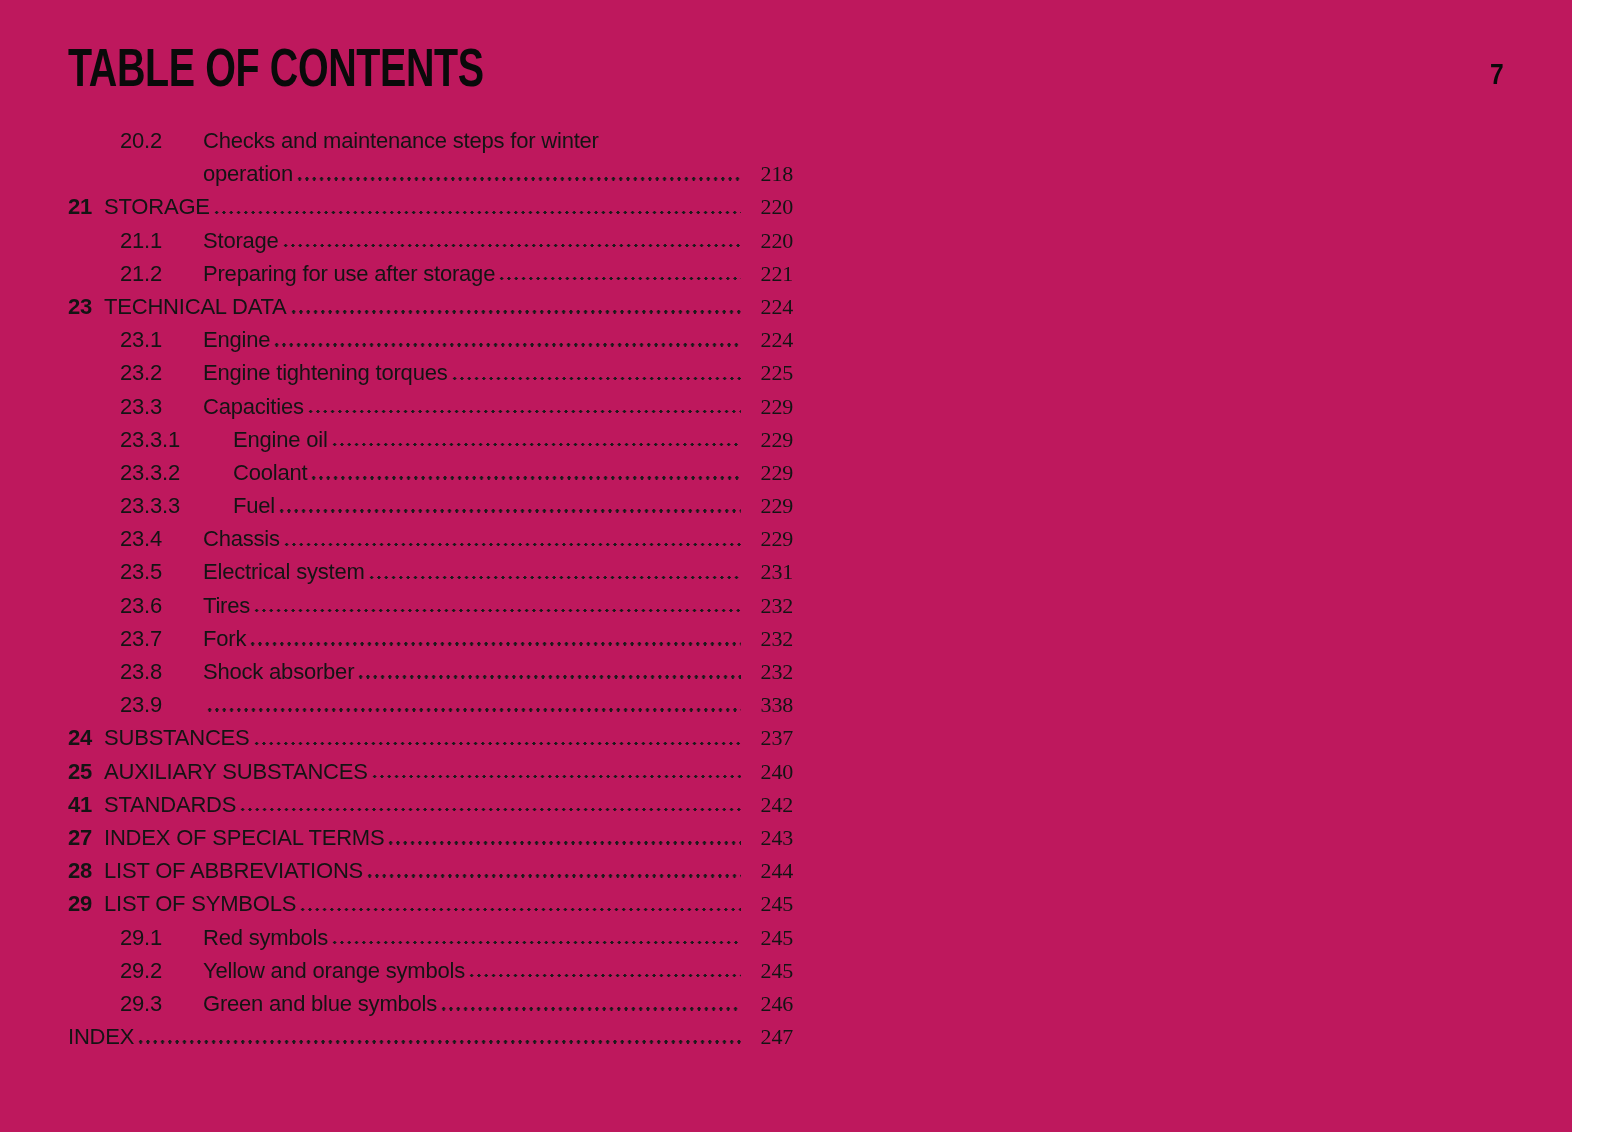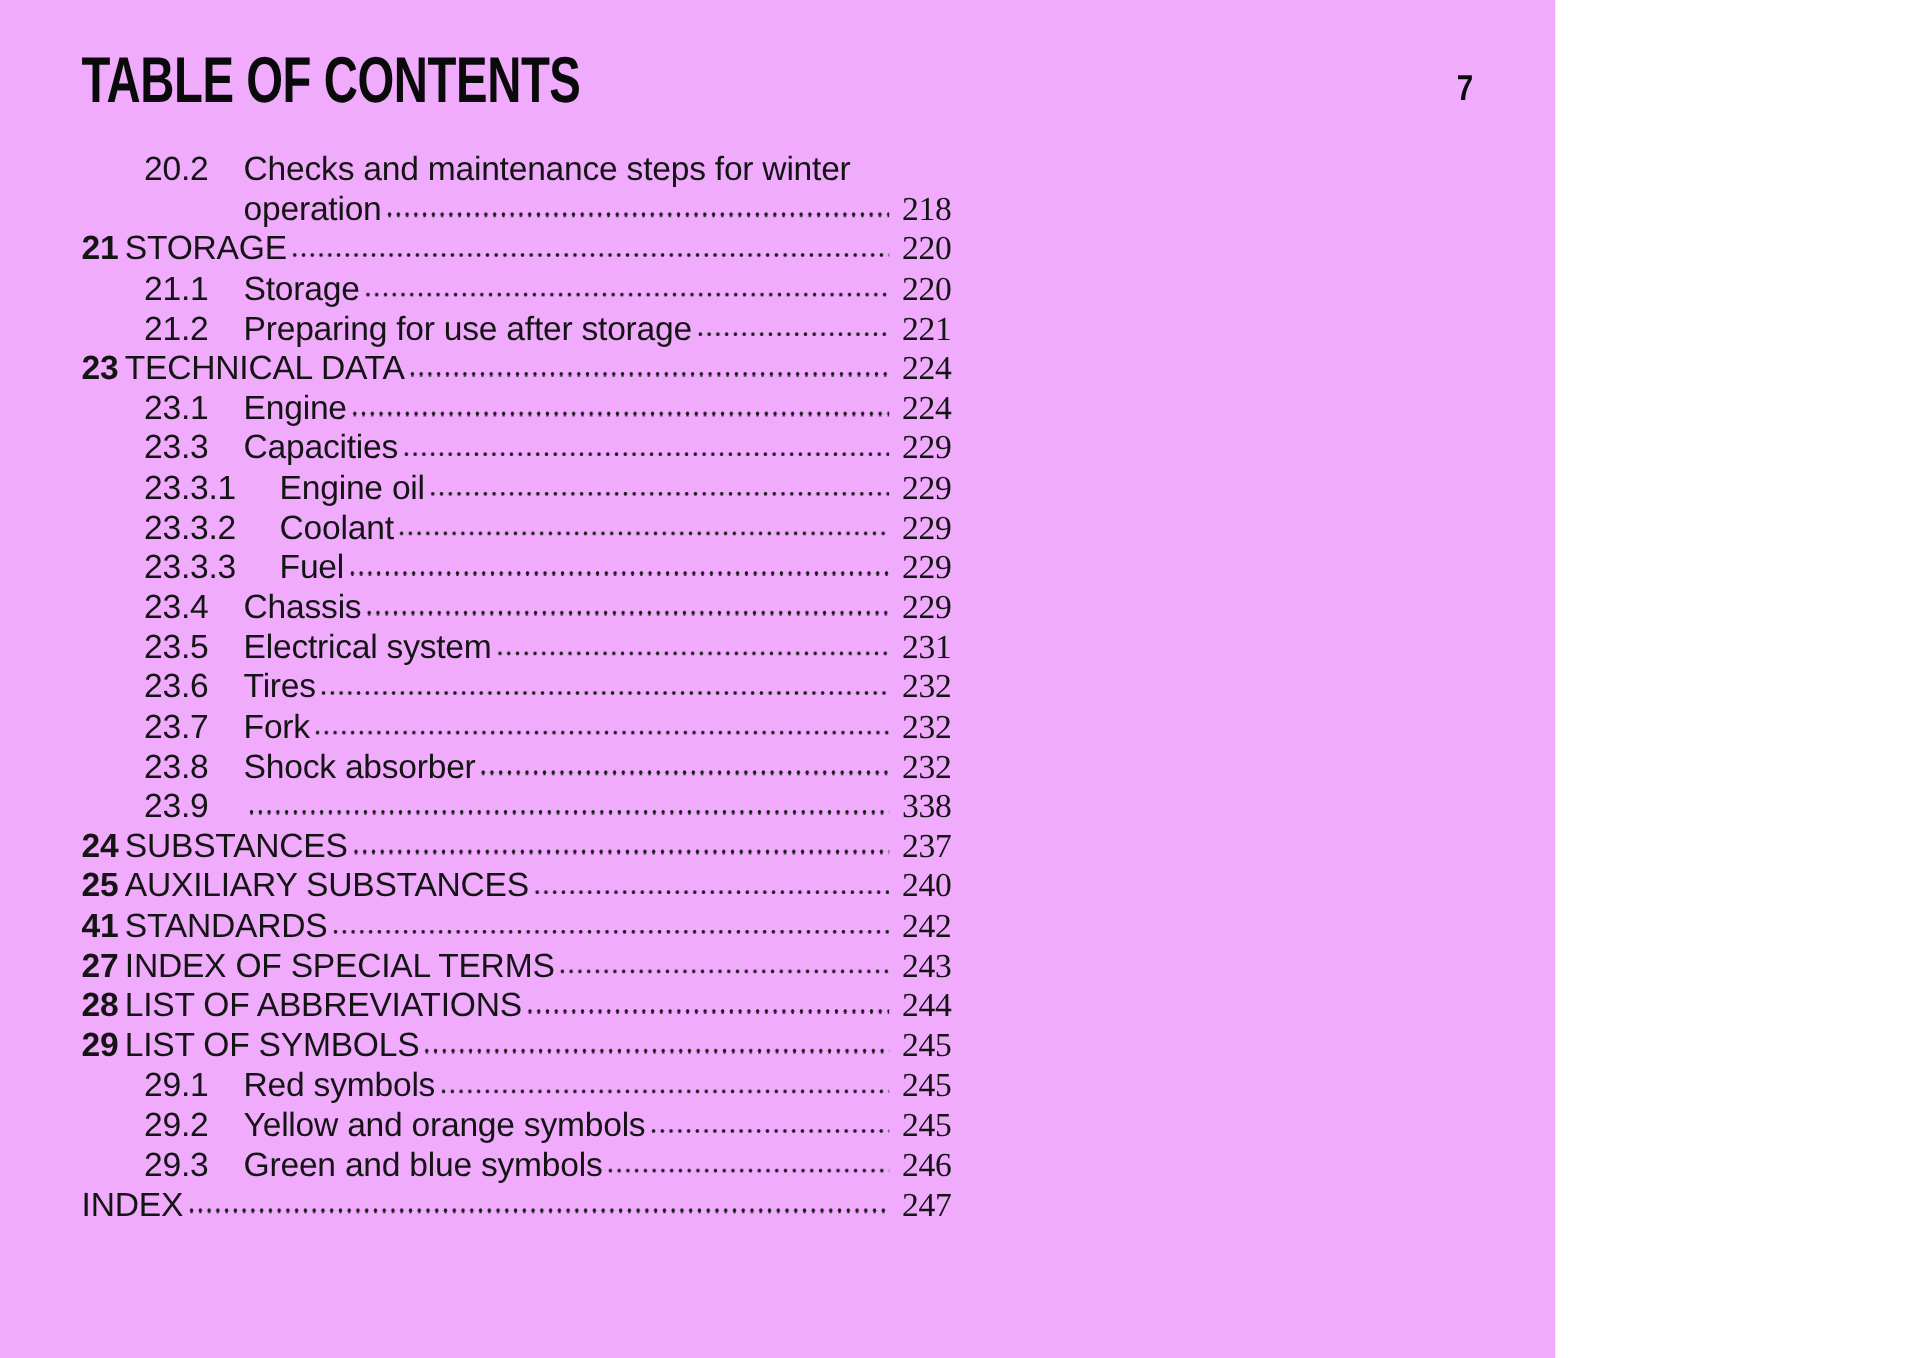--- a/index.html
+++ b/index.html
@@ -2,23 +2,23 @@
 <html><head>
 <meta charset="utf-8">
 <style>
   html, body {
     margin: 0;
     padding: 0;
     background: #ffffff;
   }
   .doc-page {
     position: relative;
-    width: 1296px;
+    width: 1572px;
     height: 1132px;
-    background: #f0abfc;
+    background: #be185d;
     font-family: "Liberation Sans", sans-serif;
     color: #141414;
     overflow: hidden;
   }
   .title {
     position: absolute;
     left: 68px;
     top: 36px;
     font-size: 54px;
     font-weight: 700;
@@ -36,21 +36,21 @@
     font-weight: 700;
     transform: scaleX(0.82);
     transform-origin: right top;
     color: #0a0a0a;
   }
   .toc {
     position: absolute;
     left: 68px;
     top: 124px;
     width: 725px;
-    font-size: 28px;
+    font-size: 22px;
     letter-spacing: -0.2px;
   }
   .row {
     display: flex;
     align-items: baseline;
     height: 33.2px;
     line-height: 33.2px;
     white-space: nowrap;
   }
   .lv2, .lv3 { margin-left: 52px; }
@@ -118,20 +118,26 @@
         <span class="leader"></span>
         <span class="pg">224</span>
       </div>
       <div class="row lv2">
         <span class="num">23.1</span>
         <span class="txt">Engine</span>
         <span class="leader"></span>
         <span class="pg">224</span>
       </div>
       <div class="row lv2">
+        <span class="num">23.2</span>
+        <span class="txt">Engine tightening torques</span>
+        <span class="leader"></span>
+        <span class="pg">225</span>
+      </div>
+      <div class="row lv2">
         <span class="num">23.3</span>
         <span class="txt">Capacities</span>
         <span class="leader"></span>
         <span class="pg">229</span>
       </div>
       <div class="row lv3">
         <span class="num">23.3.1</span>
         <span class="txt">Engine oil</span>
         <span class="leader"></span>
         <span class="pg">229</span>

